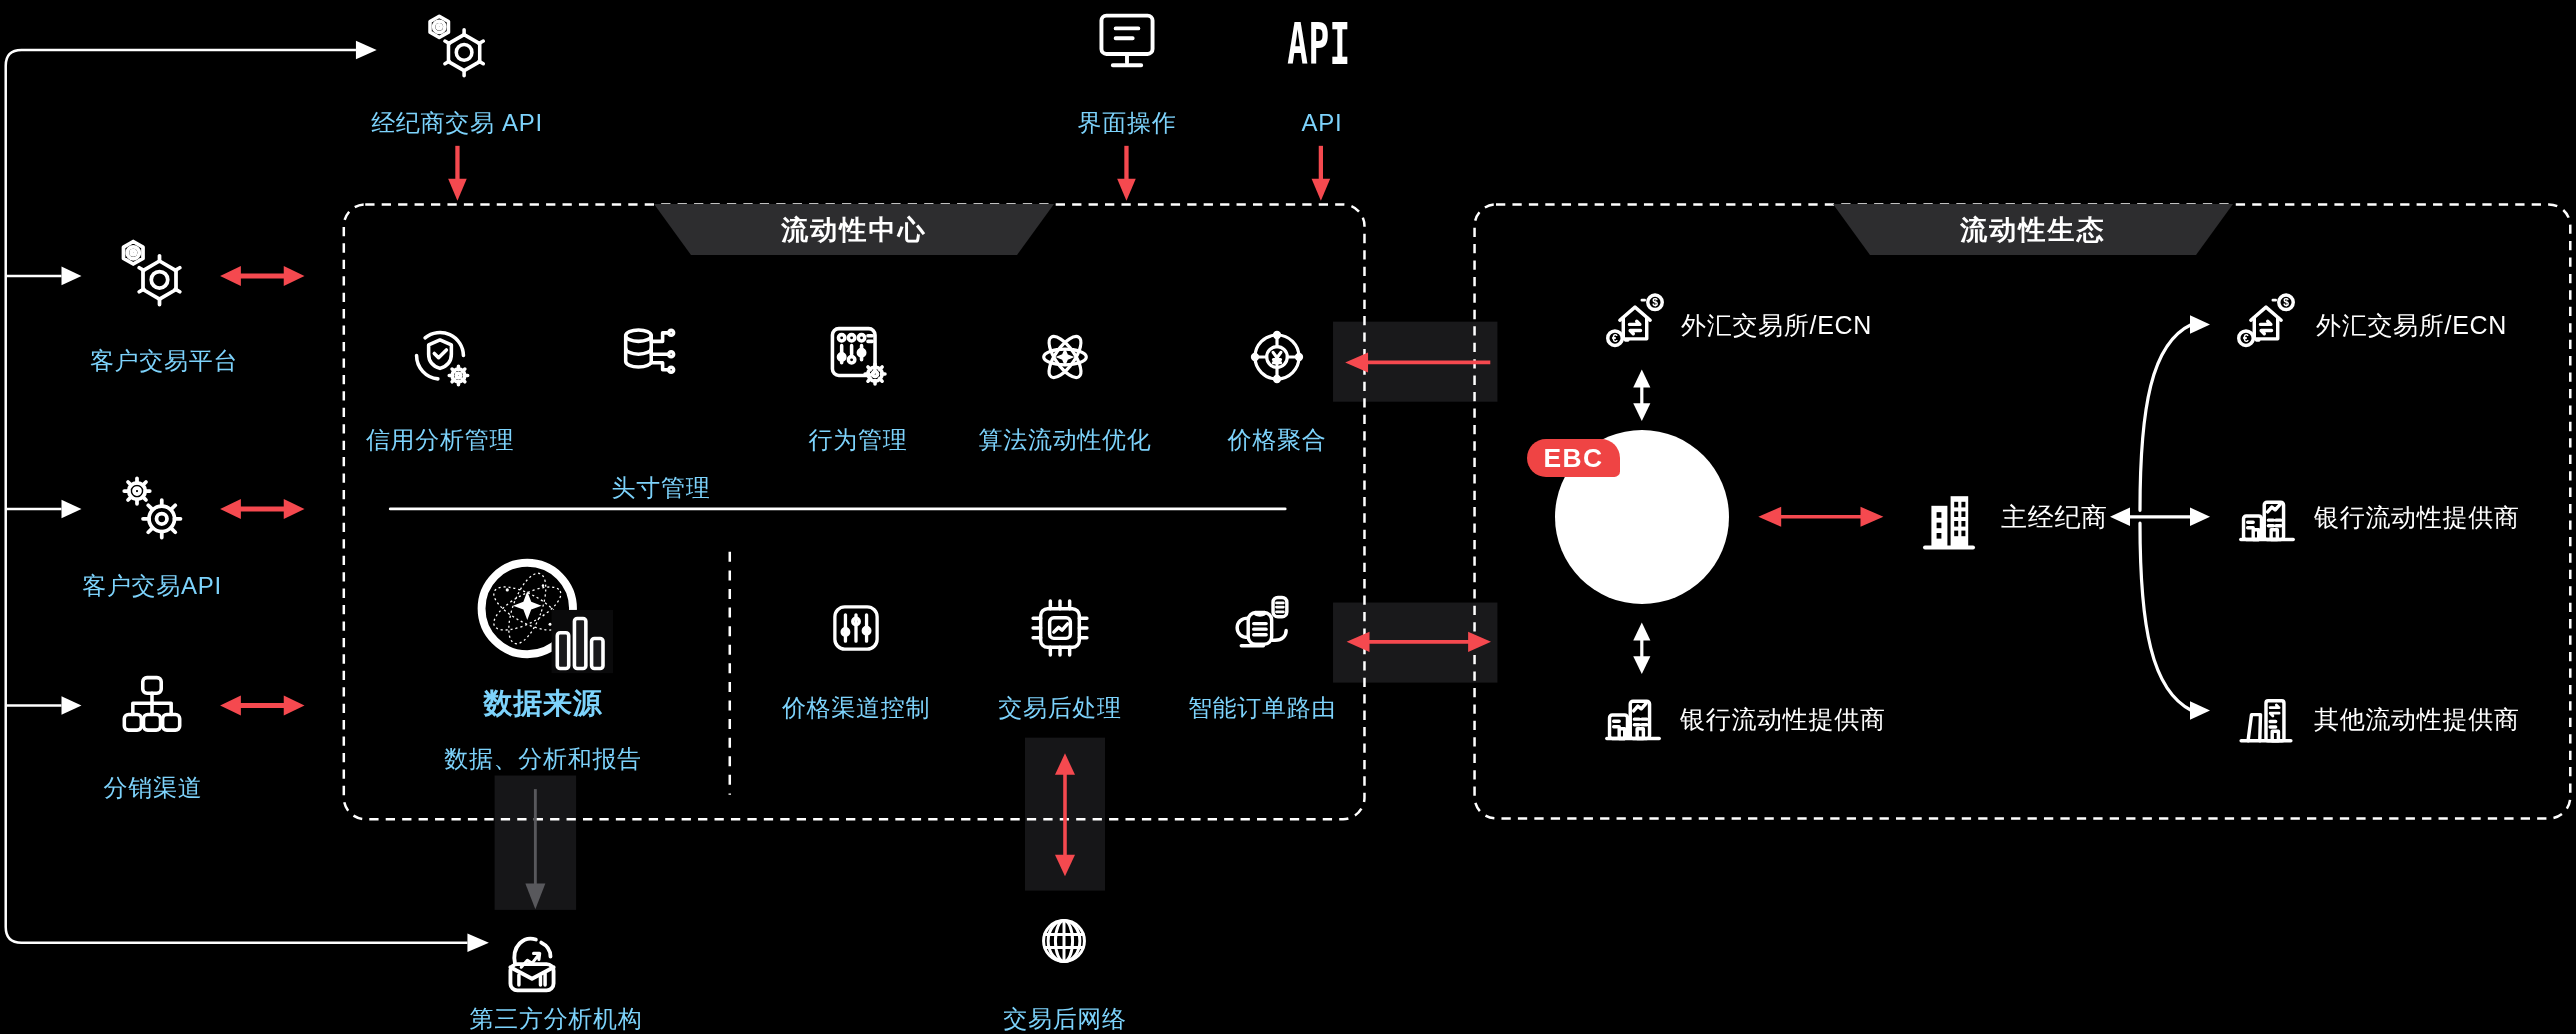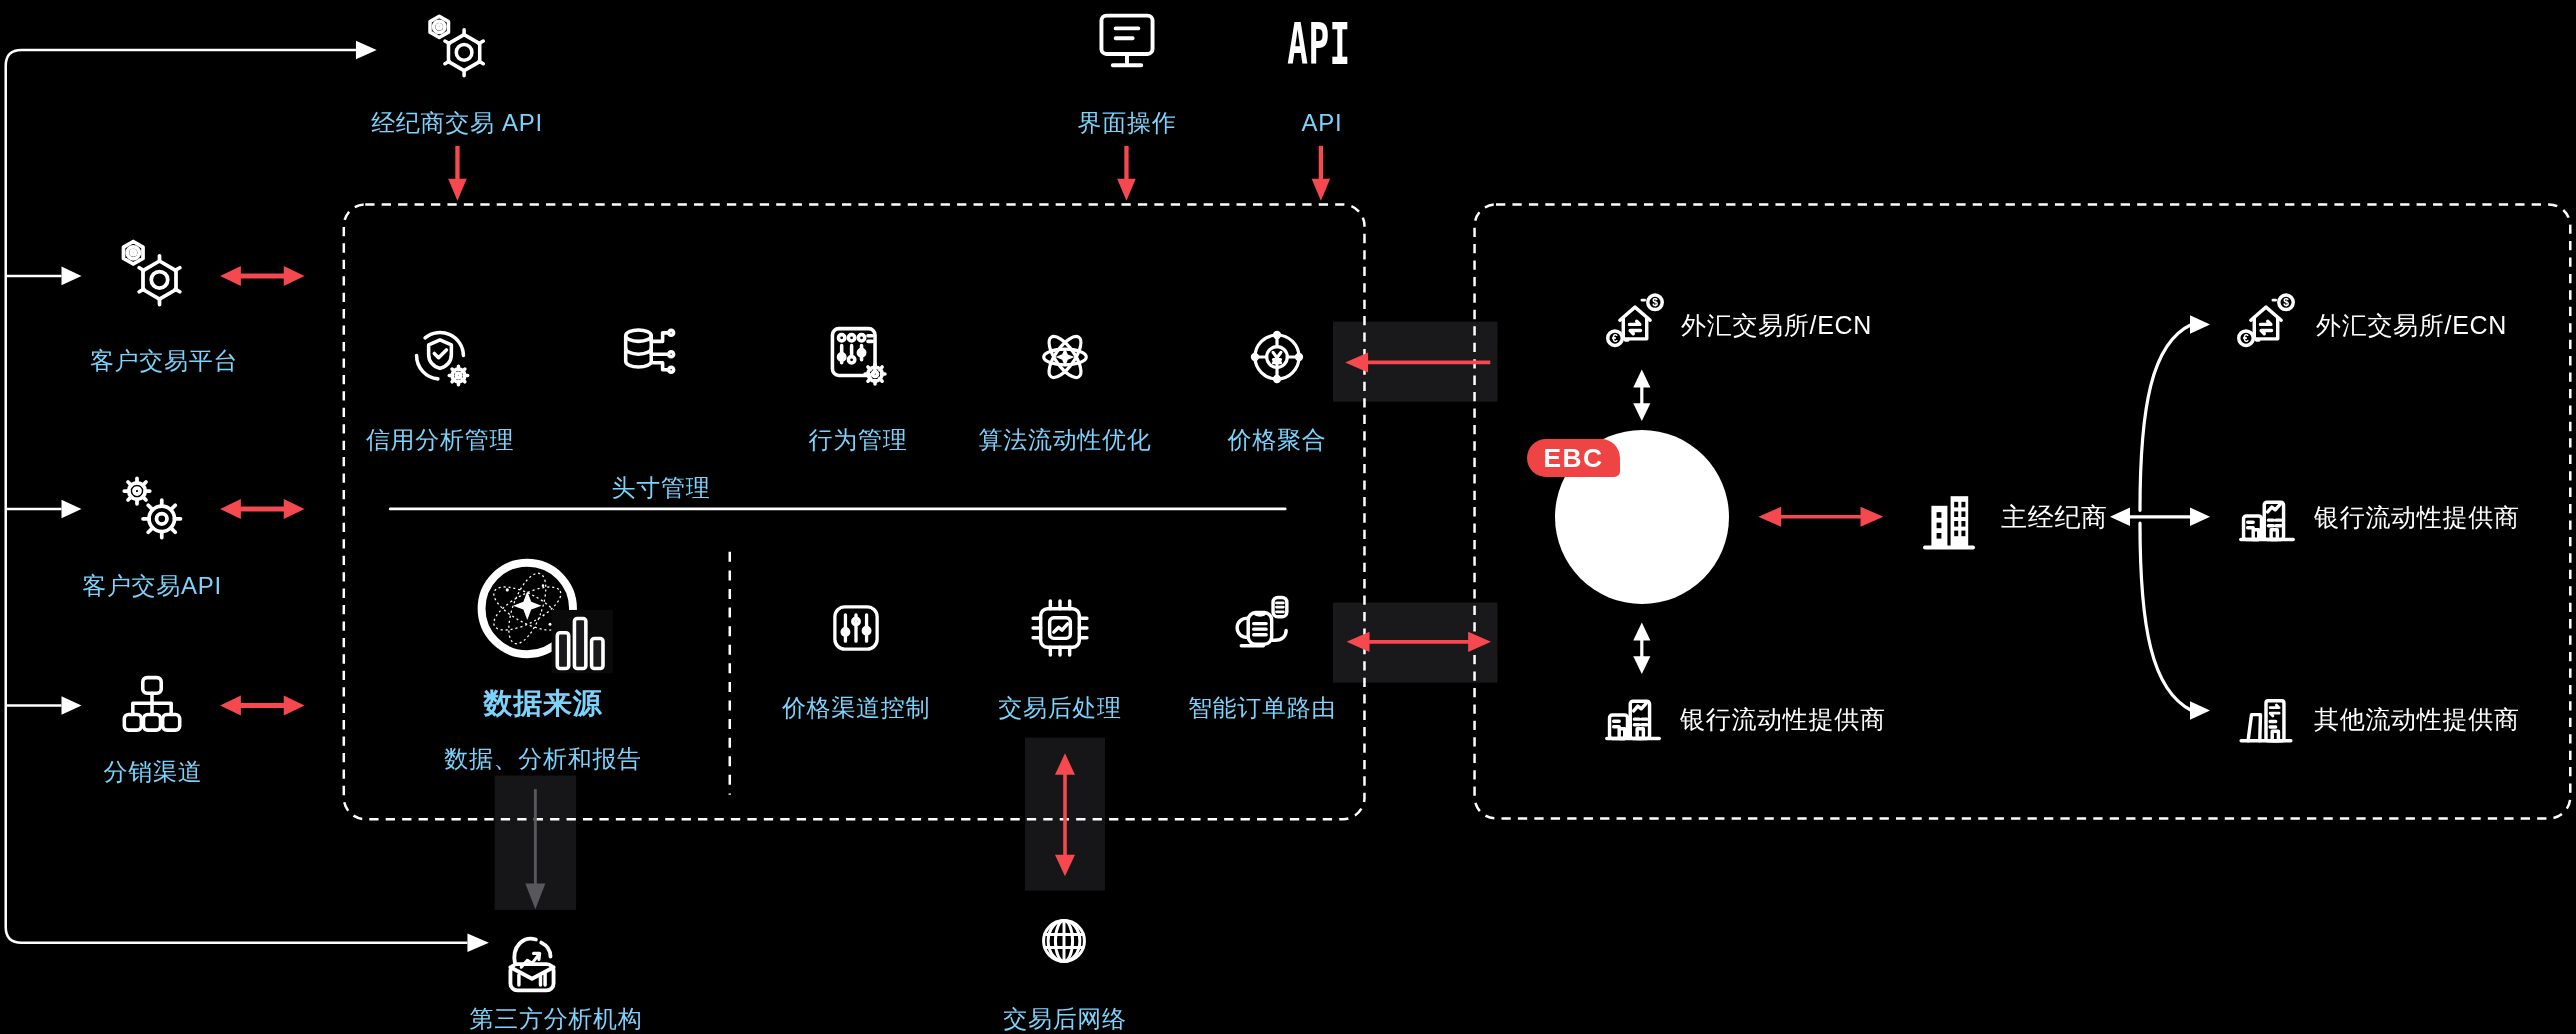--- a/index.html
+++ b/index.html
@@ -368,22 +368,25 @@
         <use href="#i-gears"></use>
       </svg>
   </div>
   <div class="lbl" style="left:152px;top:586px;">客户交易API</div>
 
   <div class="node" style="left:152px;top:706px;">
     <svg width="71" height="71" viewBox="0 0 100 100">
         <use href="#i-orgchart"></use>
       </svg>
   </div>
-  <div class="lbl" style="left:153px;top:772px;">分销渠道</div>
-
+  <div class="lbl" style="left:153px;top:788px;">分销渠道</div>
+
+  <div class="box-header" style="left:654px;top:204px;width:400px;">
+    <span>流动性中心</span>
+  </div>
 
   <div class="node" style="left:440px;top:357px;">
     <svg width="71" height="71" viewBox="0 0 100 100">
         <use href="#i-shieldgear"></use>
       </svg>
   </div>
   <div class="lbl" style="left:440px;top:440px;">信用分析管理</div>
 
   <div class="node" style="left:647px;top:357px;">
     <svg width="71" height="71" viewBox="0 0 100 100">
@@ -435,20 +438,23 @@
   </div>
   <div class="lbl" style="left:1060px;top:708px;">交易后处理</div>
 
   <div class="node" style="left:1262px;top:625px;">
     <svg width="69" height="69" viewBox="0 0 96 96">
         <use href="#i-routing"></use>
       </svg>
   </div>
   <div class="lbl" style="left:1262px;top:708px;">智能订单路由</div>
 
+  <div class="box-header" style="left:1833px;top:204px;width:400px;">
+    <span>流动性生态</span>
+  </div>
 
   <div class="node" style="left:1635px;top:323px;">
     <svg width="69" height="69" viewBox="0 0 96 96">
         <use href="#i-exhouse"></use>
       </svg>
   </div>
   <div class="lbl-left" style="left:1681px;top:325px;">外汇交易所/ECN</div>
 
   <div class="hub-circle" style="left:1555px;top:430px;width:174px;height:174px;"></div>
   <div class="ebc-badge" style="left:1527px;top:439px;width:93px;height:38px;">EBC</div>

